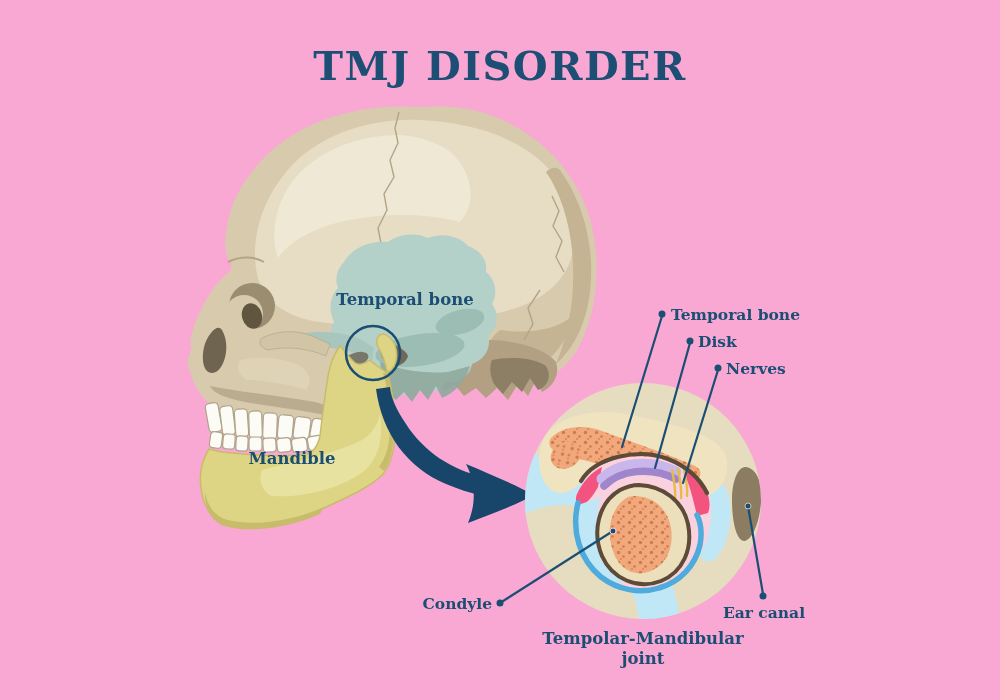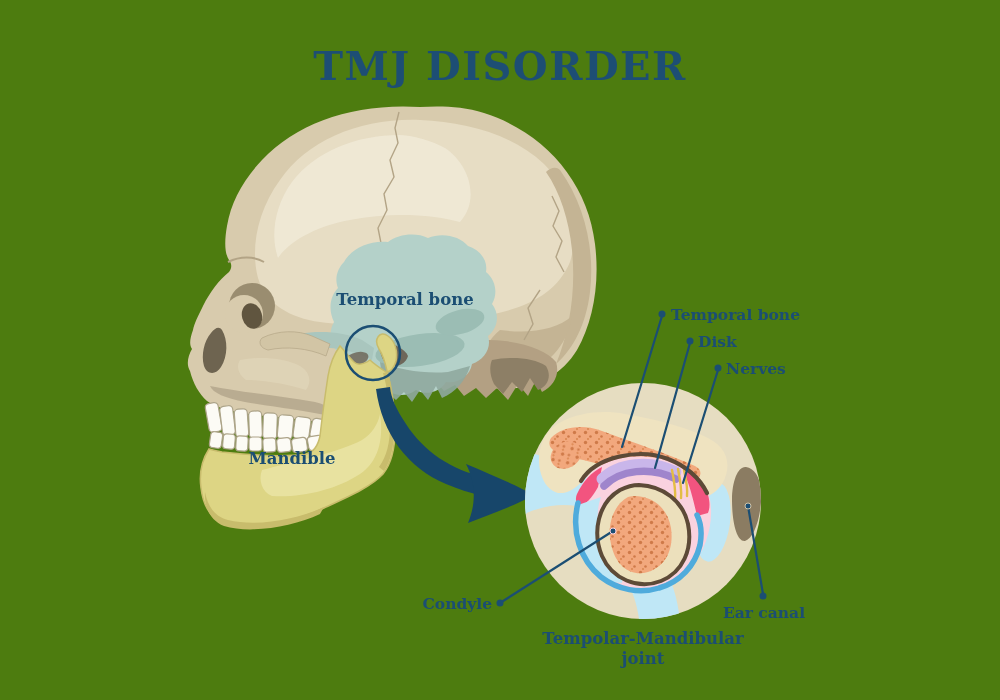--- a/index.html
+++ b/index.html
@@ -1,16 +1,16 @@
 <!DOCTYPE html>
 <html><head>
 <meta charset="utf-8">
 <style>
   html,body{margin:0;padding:0;background:#ffffff;}
-  .stage{position:relative;width:1000px;height:700px;background:#4d7c0f;overflow:hidden;
+  .stage{position:relative;width:1000px;height:700px;background:#f9a8d4;overflow:hidden;
          font-family:"DejaVu Serif", serif;}
   svg{display:block;}
   text{font-family:"DejaVu Serif", serif;font-weight:700;fill:#1b4e73;}
   .title-text{font-size:40px;letter-spacing:1.5px;fill:#1d4e74;}
   .skull-label{font-size:16.5px;}
   .inset-label{font-size:15.5px;}
   .caption-text{font-size:16.5px;}
   .leader{stroke:#1b4e73;stroke-width:2.2;fill:none;stroke-linecap:round;}
 </style>
 </head>

